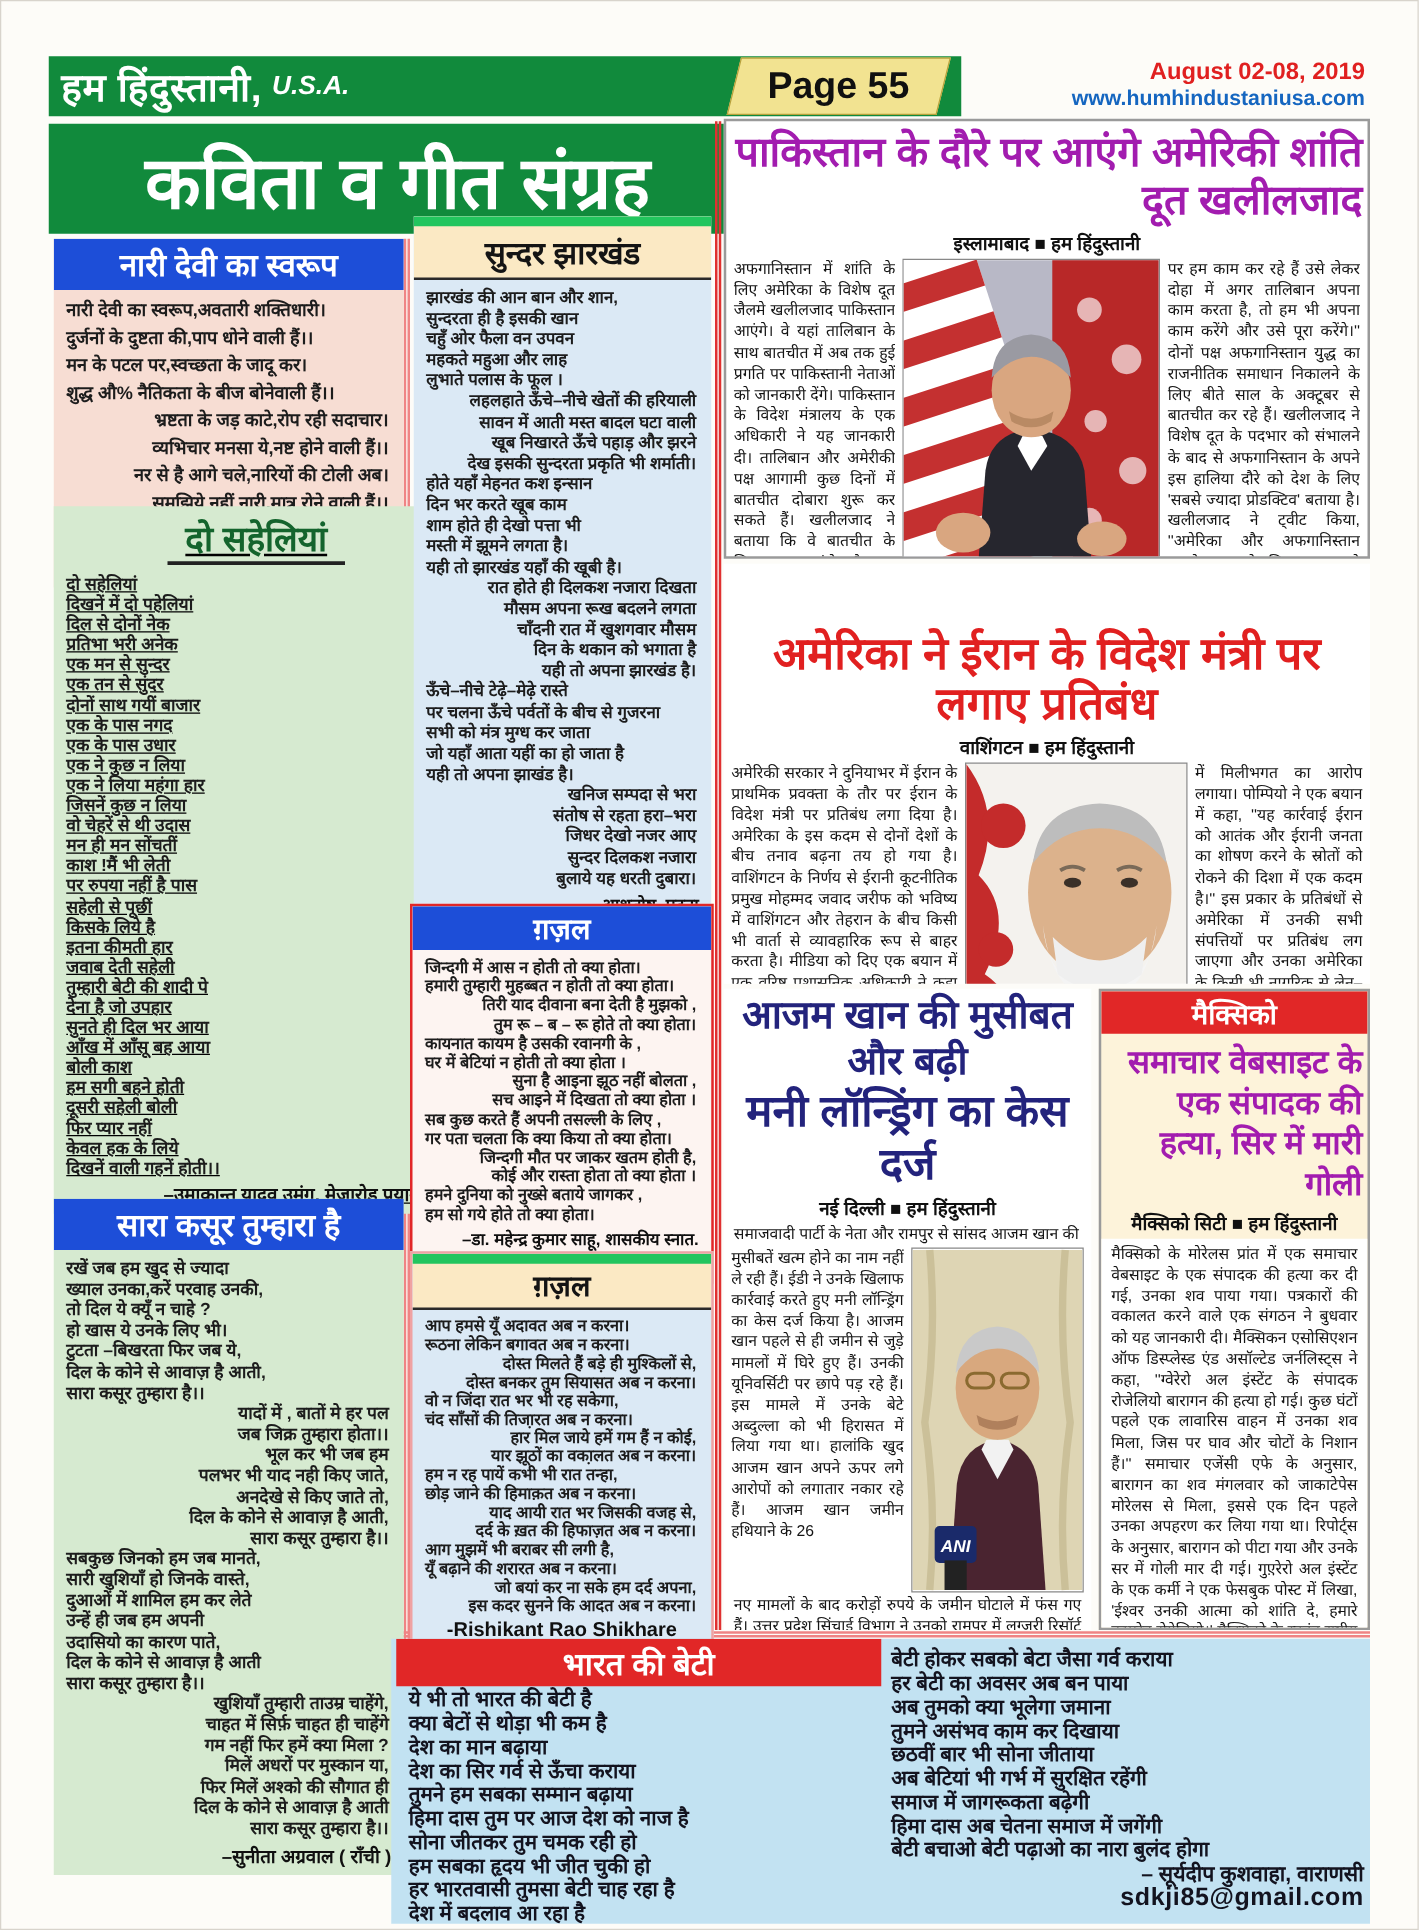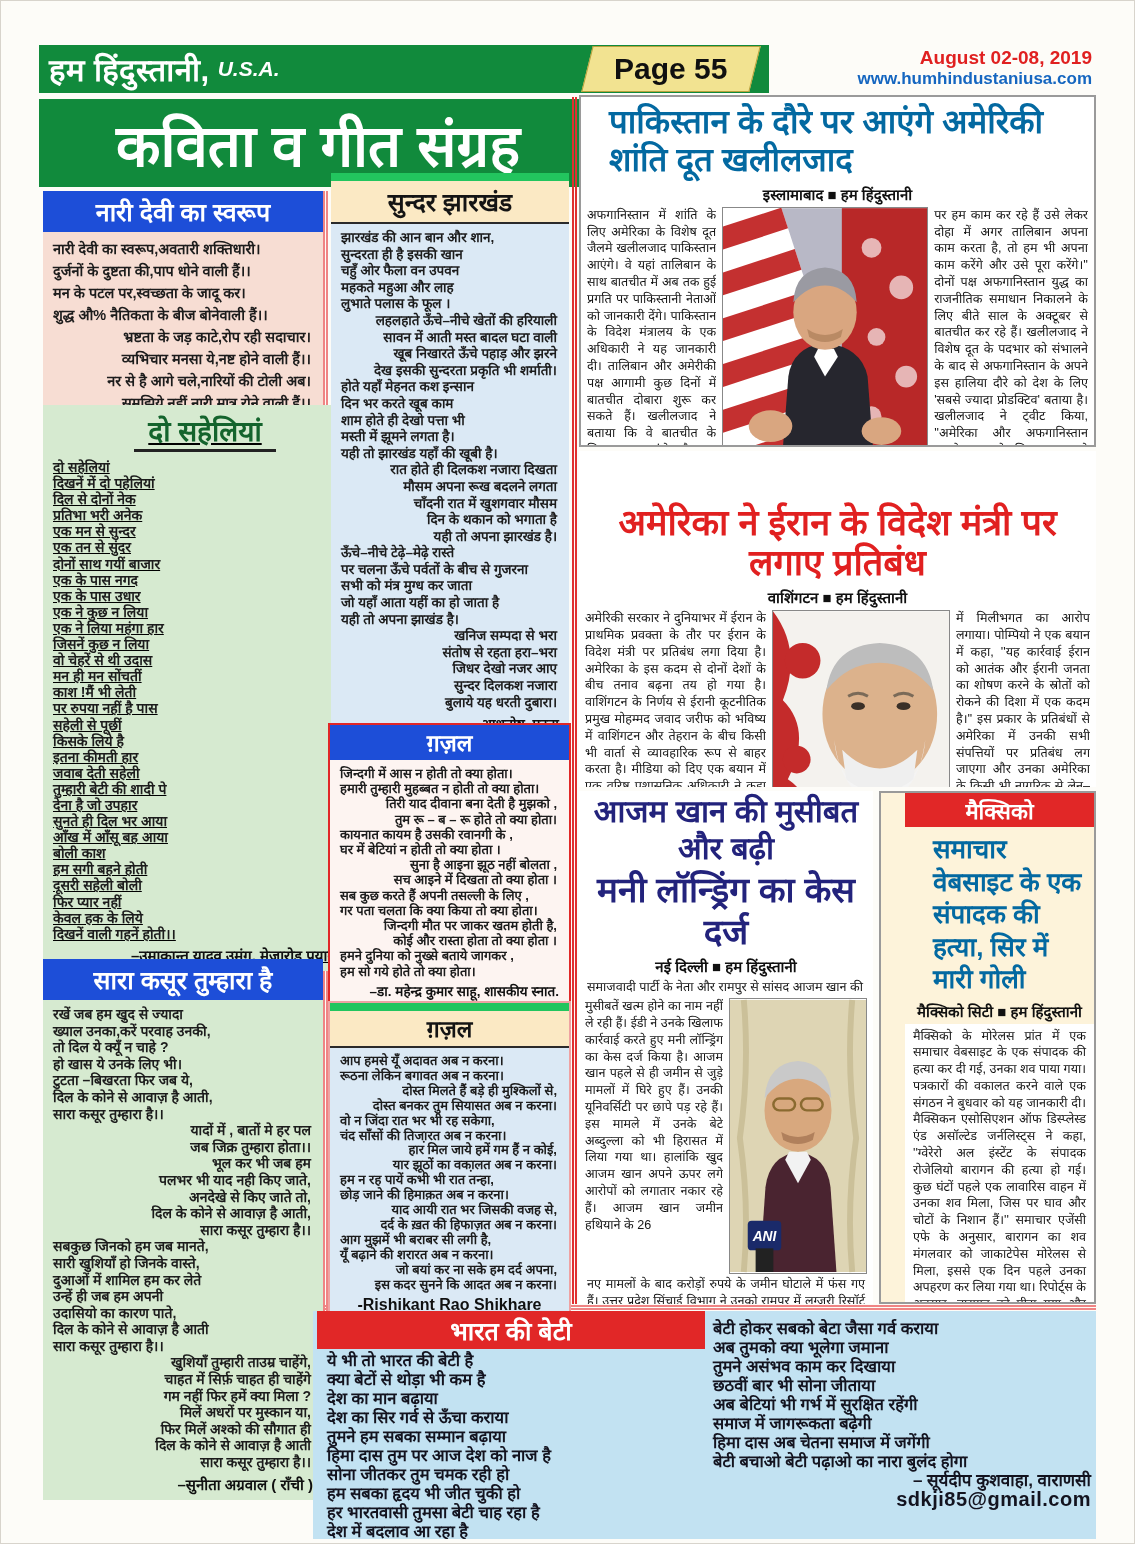--- a/index.html
+++ b/index.html
@@ -61,23 +61,23 @@
   #poem-ghazal2 { left:327px; top:1000px; width:243px; background:#dbe9f5; border:2px solid #efa2a2; }
   #poem-ghazal2 .plines { font-size:13px; line-height:14.9px; }
   #poem-ghazal2 .poem-hdr { font-size:23px; padding:1px 0 2px; }
   #poem-ghazal2 .sig { font-size:16px; text-align:center; }
 
   
   .artbox { position:absolute; background:#ffffff; border:2px solid #9a9a9a; overflow:hidden; }
   #art1 { left:578px; top:94px; width:517px; height:352px; }
   #art2 { left:578px; top:450px; width:517px; height:336px; border:none; }
   #art3 { left:578px; top:790px; width:294px; height:513px; border:none; }
-  #art4 { left:878px; top:790px; width:217px; height:513px; background:#fdf3da;padding-left:24px; }
-
-  .headline-black { font-size:33px; font-weight:bold; color:#0369a1; text-align:left; line-height:1.15; padding:6px 4px 2px;margin-left:24px; }
+  #art4 { left:878px; top:790px; width:217px; height:513px; background:#fdf3da; }
+
+  .headline-black { font-size:33px; font-weight:bold; color:#a21caf; text-align:right; line-height:1.15; padding:6px 4px 2px; }
   .headline-red { font-size:36px; font-weight:bold; color:#e12020; text-align:center; line-height:1.1; padding:4px 2px 2px;margin-top:48px; }
   .headline-navy { font-size:31px; font-weight:bold; color:#23237c; text-align:center; line-height:1.2; padding:2px 2px 0; }
   .byline { font-size:15px; font-weight:bold; text-align:center; color:#101010; padding:3px 0; }
   .newsbody { font-size:12.6px; line-height:16.8px; text-align:justify; color:#141414; font-weight:500; }
   .artrow { display:flex; gap:6px; padding:0 6px; }
   .artcol { flex:1; overflow:hidden; }
   .photo { flex:0 0 auto; border:1px solid #888; }
   .intro-line { font-size:12.6px; font-weight:500; padding:0 8px; }
   .kicker { background:#e12727; color:#fff; font-size:22px; font-weight:bold; text-align:center; padding:2px 0; }
   #art4 .headline-black { font-size:26px; line-height:1.25; }
@@ -390,20 +390,21 @@
         <div class="pline">तुमने हम सबका सम्मान बढ़ाया</div>
         <div class="pline">हिमा दास तुम पर आज देश को नाज है</div>
         <div class="pline">सोना जीतकर तुम चमक रही हो</div>
         <div class="pline">हम सबका हृदय भी जीत चुकी हो</div>
         <div class="pline">हर भारतवासी तुमसा बेटी चाह रहा है</div>
         <div class="pline">देश में बदलाव आ रहा है</div>
       </div>
     <div class="beti-col" id="beti-col2">
       <div>
           <div class="pline">बेटी होकर सबको बेटा जैसा गर्व कराया</div>
+          <div class="pline">हर बेटी का अवसर अब बन पाया</div>
           <div class="pline">अब तुमको क्या भूलेगा जमाना</div>
           <div class="pline">तुमने असंभव काम कर दिखाया</div>
           <div class="pline">छठवीं  बार भी सोना जीताया</div>
           <div class="pline">अब बेटियां भी गर्भ में सुरक्षित रहेंगी</div>
           <div class="pline">समाज में जागरूकता बढ़ेगी</div>
           <div class="pline">हिमा दास अब चेतना समाज में जगेंगी</div>
           <div class="pline">बेटी बचाओ बेटी पढ़ाओ का नारा बुलंद होगा</div>
         </div>
       <div class="beti-sig">– सूर्यदीप कुशवाहा, वाराणसी</div>
       <div class="beti-mail">sdkji85@gmail.com</div>

